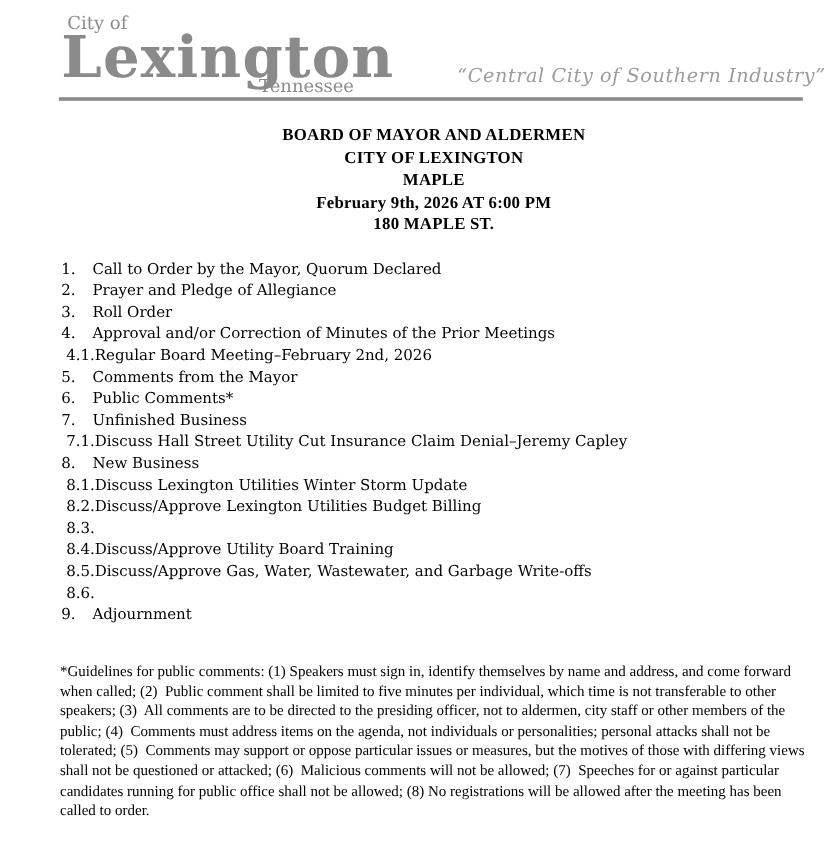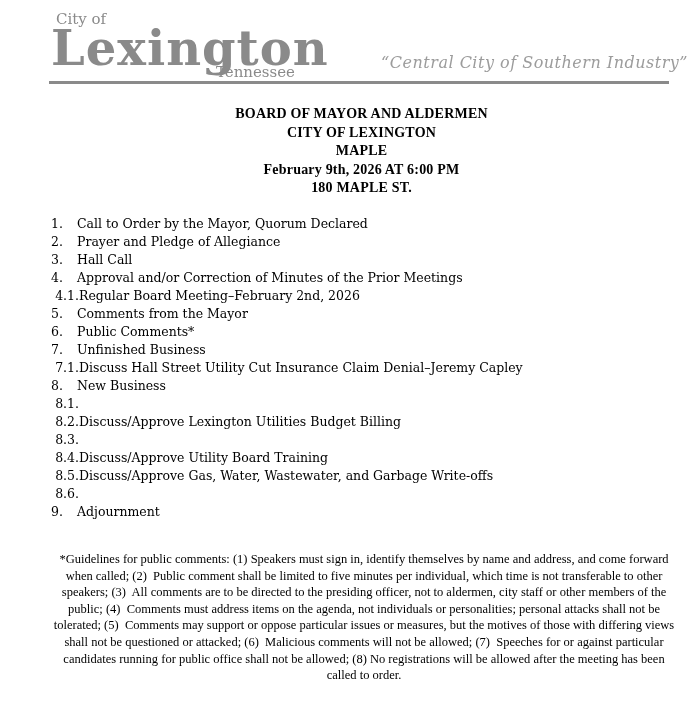--- a/index.html
+++ b/index.html
@@ -82,21 +82,20 @@
   
   .footnote {
     position: absolute;
     top: 551px; left: 34px;
     width: 628px;
     margin: 0;
     font-family: "Liberation Serif", serif;
     font-size: 12.5px;
     line-height: 16.6px;
     white-space: pre-wrap;
-    text-align: center;
   }
 </style>
 </head>
 <body>
 
 <div class="page">
 
   <header>
     <div class="city-of">City of</div>
     <div class="lexington">Lexington</div>
@@ -119,21 +118,21 @@
       <span class="text">Call to Order by the Mayor, Quorum Declared</span>
     </div>
 
     <div class="agenda-item level-1">
       <span class="num">2.</span>
       <span class="text">Prayer and Pledge of Allegiance</span>
     </div>
 
     <div class="agenda-item level-1">
       <span class="num">3.</span>
-      <span class="text">Hall Call</span>
+      <span class="text">Roll Order</span>
     </div>
 
     <div class="agenda-item level-1">
       <span class="num">4.</span>
       <span class="text">Approval and/or Correction of Minutes of the Prior Meetings</span>
     </div>
 
     <div class="agenda-item level-2">
       <span class="num">4.1.</span>
       <span class="text">Regular Board Meeting–February 2nd, 2026</span>
@@ -159,20 +158,21 @@
       <span class="text">Discuss Hall Street Utility Cut Insurance Claim Denial–Jeremy Capley</span>
     </div>
 
     <div class="agenda-item level-1">
       <span class="num">8.</span>
       <span class="text">New Business</span>
     </div>
 
     <div class="agenda-item level-2">
       <span class="num">8.1.</span>
+      <span class="text">Discuss Lexington Utilities Winter Storm Update</span>
     </div>
 
     <div class="agenda-item level-2">
       <span class="num">8.2.</span>
       <span class="text">Discuss/Approve Lexington Utilities Budget Billing</span>
     </div>
 
     <div class="agenda-item level-2">
       <span class="num">8.3.</span>
     </div>

